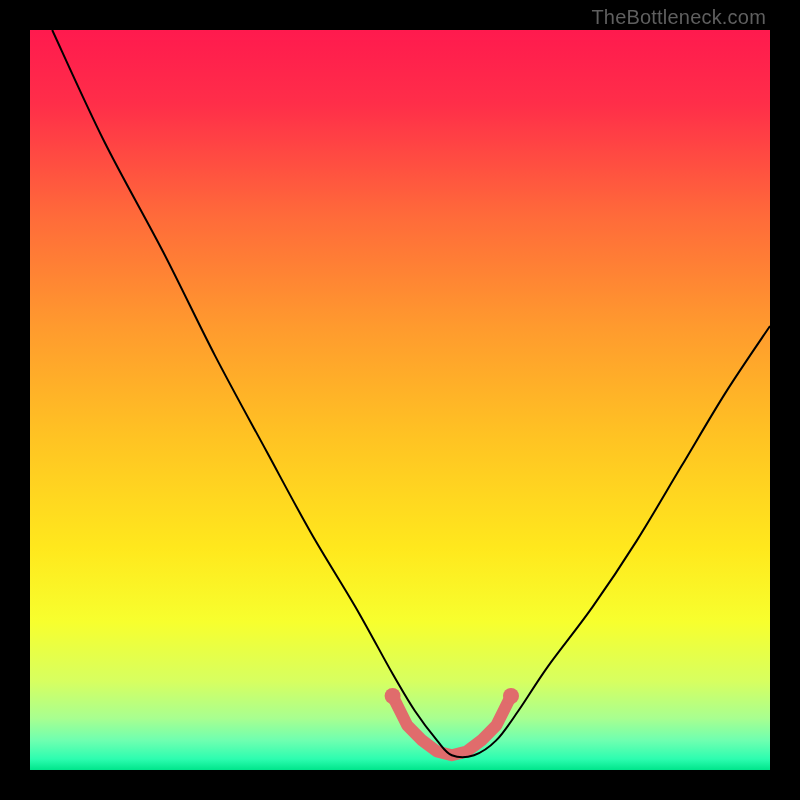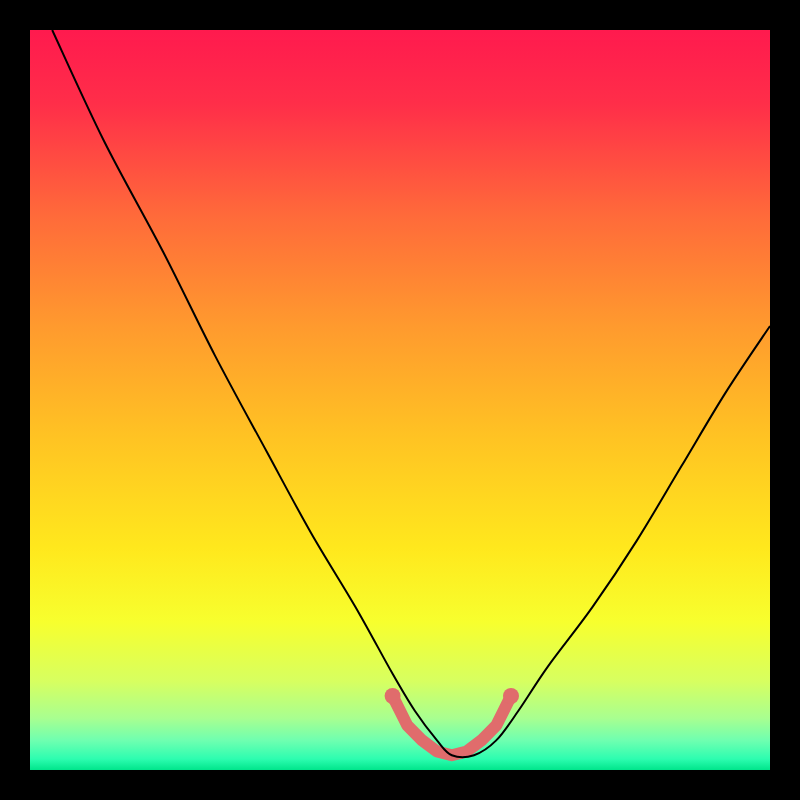--- a/index.html
+++ b/index.html
@@ -47,20 +47,21 @@
     font-weight: 500;
     letter-spacing: 0.2px;
     user-select: none;
   }
 </style>
 </head>
 <body>
 
 <div class="frame">
 
+  <div class="watermark">TheBottleneck.com</div>
 
   <div class="plot-area">
 
     <svg class="gradient-bg" viewBox="0 0 740 740" preserveAspectRatio="none">
       <defs>
         <linearGradient id="bg-grad" x1="0" y1="0" x2="0" y2="1">
             <stop offset="0%" stop-color="#ff1a4e"></stop>
             <stop offset="10%" stop-color="#ff2e49"></stop>
             <stop offset="25%" stop-color="#ff6a3a"></stop>
             <stop offset="40%" stop-color="#ff9a2e"></stop>

